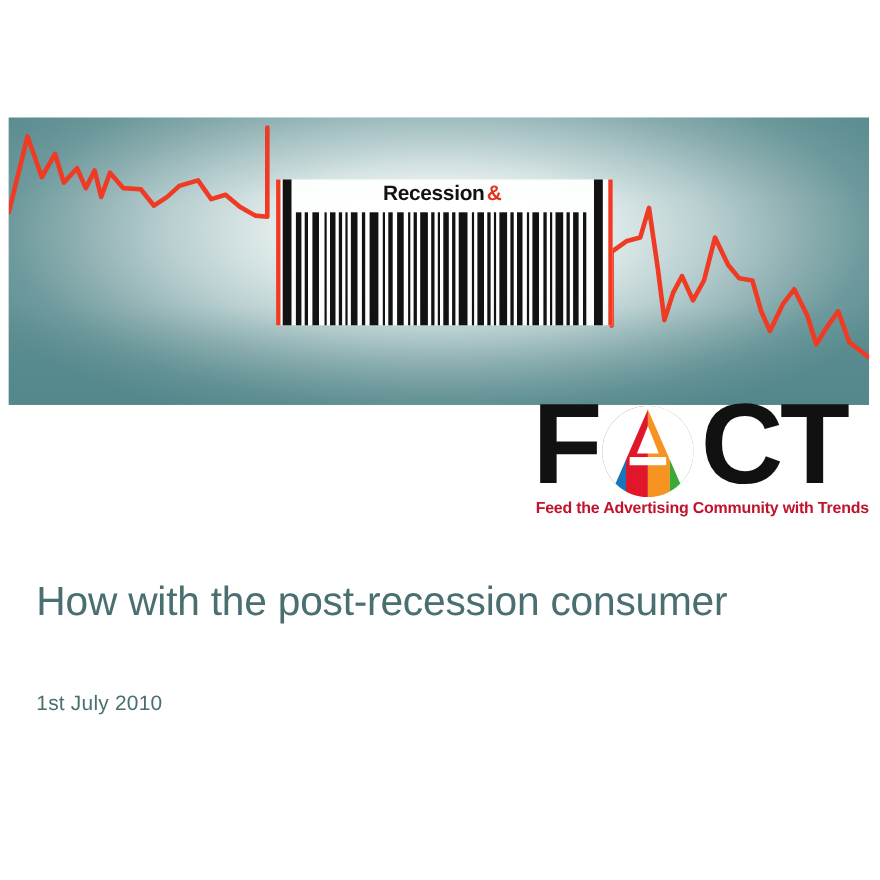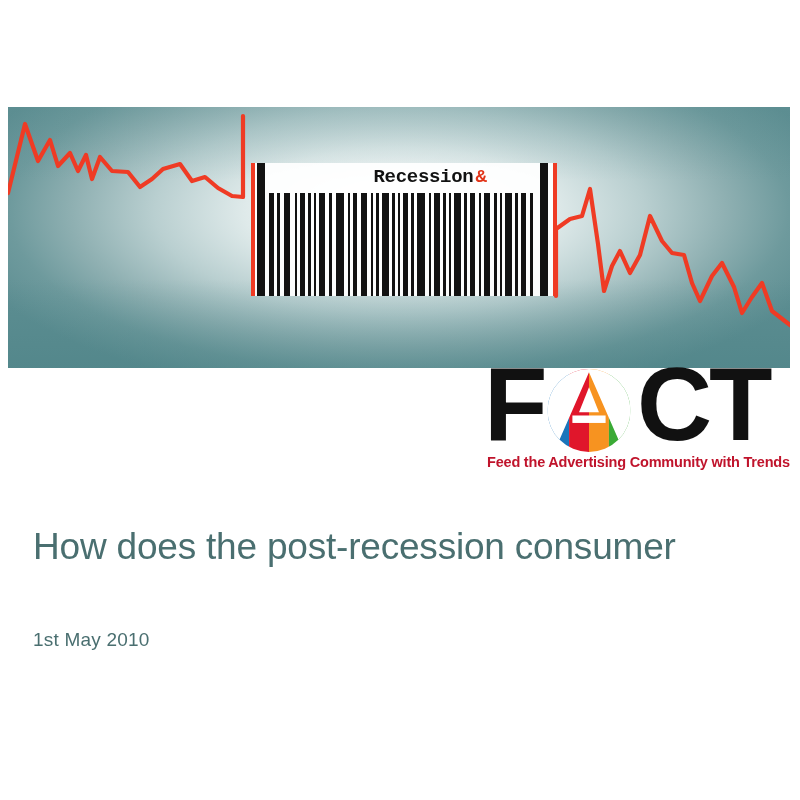--- a/index.html
+++ b/index.html
@@ -62,26 +62,25 @@
   .bc-label {
     position: absolute;
     left: 14px;
     top: 0px;
     width: 292px;
     height: 28px;
     display: flex;
     align-items: center;
     justify-content: center;
     white-space: nowrap;
-    font-family: Liberation Mono, monospace;
+    font-family: Liberation Sans, sans-serif;
     font-weight: bold;
     font-size: 19px;
     letter-spacing: -0.3px;
     color: #121212;
-    padding-left: 28px;
   }
   .bc-label .amp { color: #e23418; padding: 0 2px; }
   .bars { position: absolute; left: 0; top: 0; width: 100%; height: 100%; }
 
   
   .fact-logo {
     position: absolute;
     left: 487px;
     top: 366px;
     width: 303px;
@@ -242,16 +241,16 @@
         <polygon points="50,10 22,100 78,100" fill="none"></polygon>
         <rect x="30" y="56" width="40" height="9" fill="#ffffff"></rect>
         <polygon points="50,22 38,52 62,52" fill="#ffffff"></polygon>
       </g>
     </svg>
   </div>
   <div class="fact-tagline">Feed the Advertising Community with Trends</div>
 </div>
 
 <div class="title">
-  <div>How does the post-recession consumer</div>
+  <div>How with the post-recession consumer</div>
 </div>
 
-<div class="subtitle">1st May 2010</div>
+<div class="subtitle">1st July 2010</div>
 
 </body></html>

